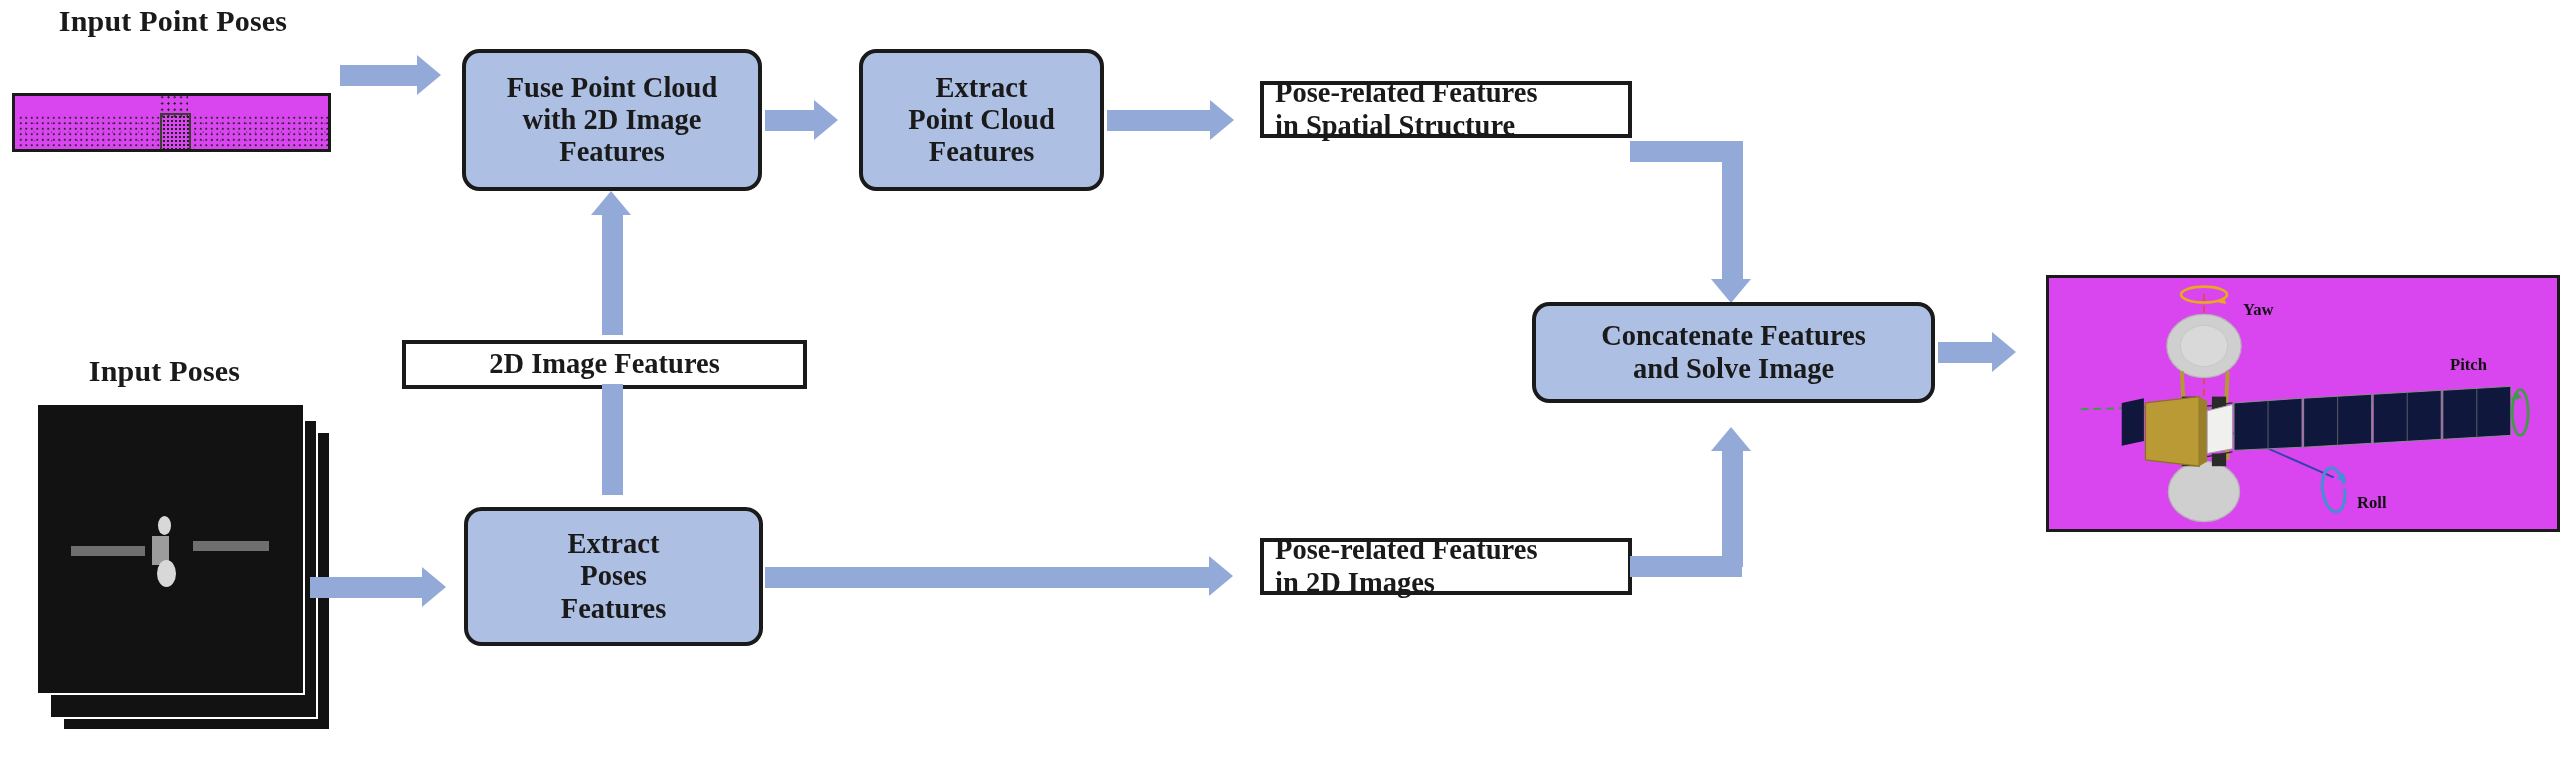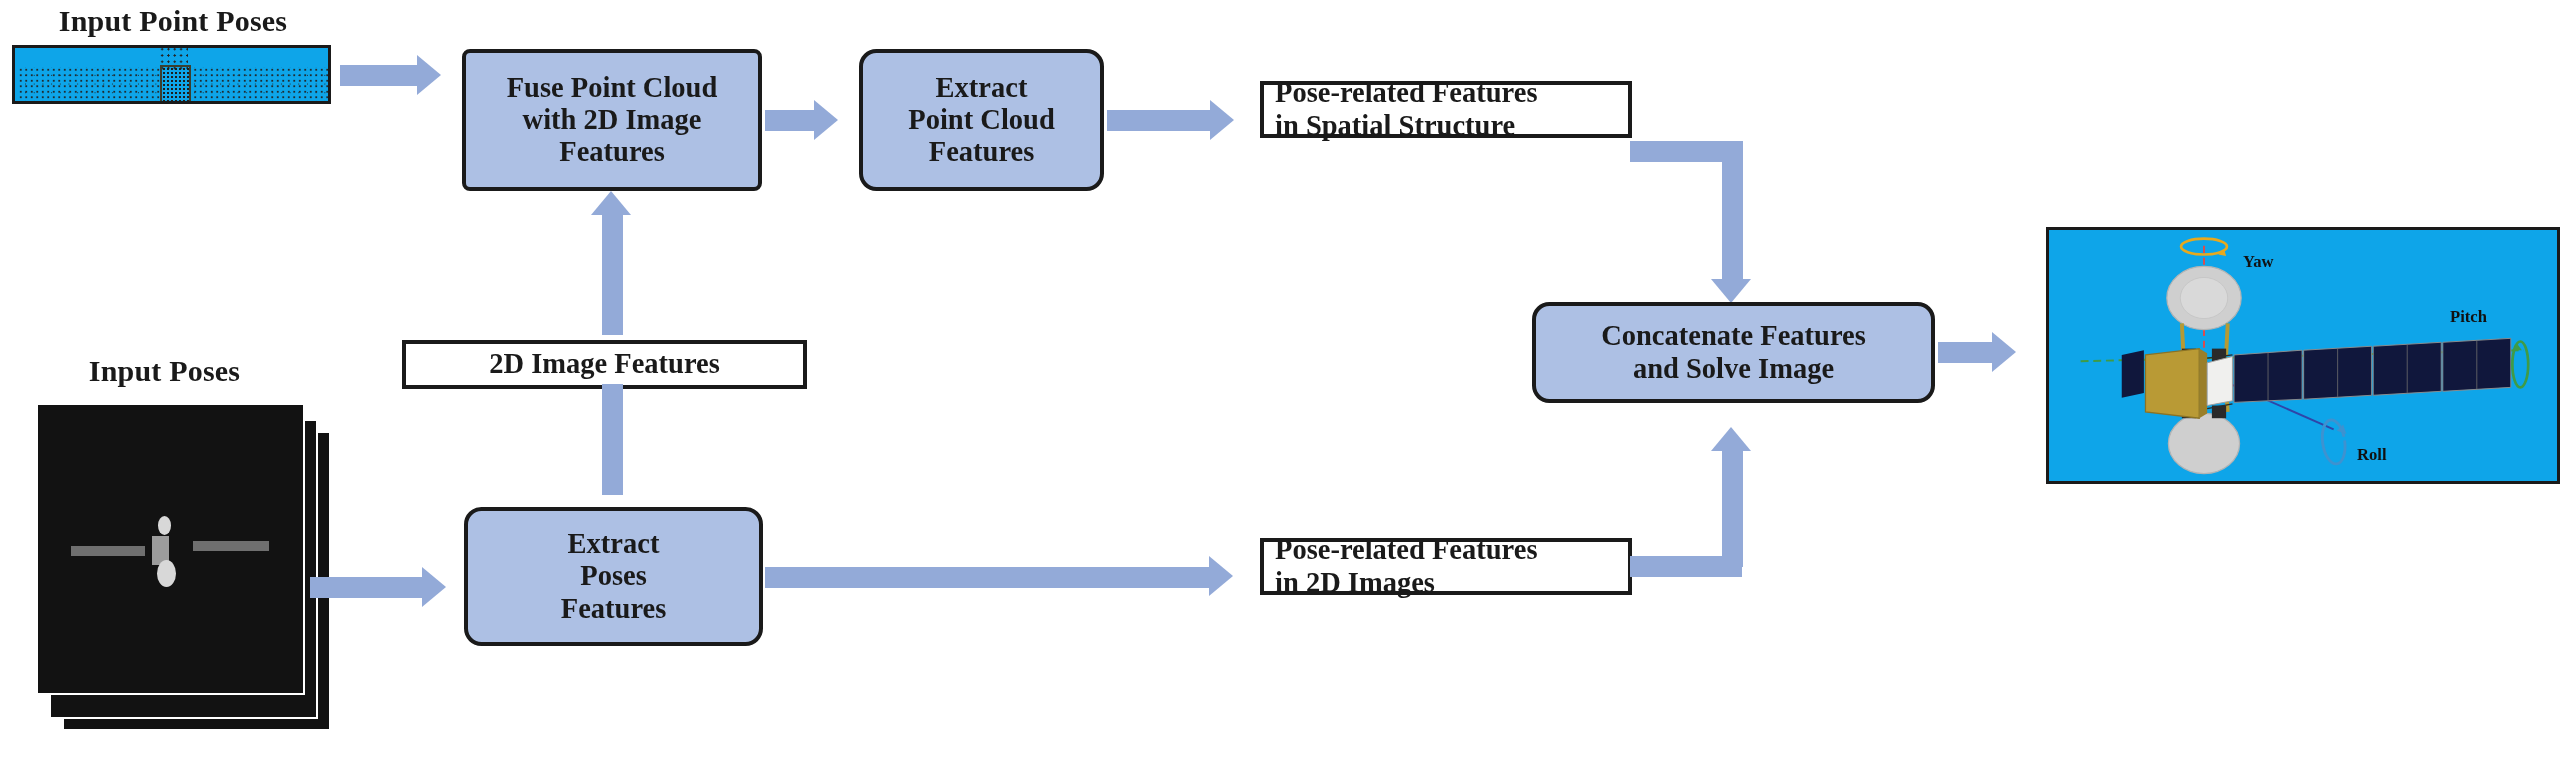--- a/index.html
+++ b/index.html
@@ -62,22 +62,23 @@
     line-height: 1.15;
     text-align: left;
     padding: 1.6px 11px;
   }
 
   
   .img-frame {
     position: absolute;
     border: 3.2px solid #1a1a1a;
     box-sizing: border-box;
-    background: #0ea5e9;
+    background: #d946ef;
     overflow: hidden;
+    margin-top: 48px;
   }
 
   
   .arrow-h {           
     position: absolute;
     background: #93aad8;
     height: 20.6px;
   }
   .arrow-v {           
     position: absolute;
@@ -159,21 +160,21 @@
   <div class="img-frame" style="left:12px; top:45px; width:319px; height:59px;">
     <div class="pc-band" style="left:3.2px;  top:19px; width:142px; height:36px;"></div>
     <div class="pc-band" style="left:172px; top:19px; width:142px; height:36px;"></div>
     <div class="pc-plume" style="left:144px; top:-1.6px; width:28.5px; height:24px;"></div>
     <div class="pc-core" style="left:145px; top:17.4px; width:27px; height:40px;"></div>
   </div>
 
   <div class="arrow-h" style="left:340px; top:65px; width:77px;"></div>
   <div class="head-r" style="left:417px; top:55px;"></div>
 
-  <div class="proc-box" style="left:462px; top:49px; width:300px; height:142px;border-radius:8px;">
+  <div class="proc-box" style="left:462px; top:49px; width:300px; height:142px;">
     <div>
       <span class="txt">Fuse Point Cloud</span>
       <span class="txt">with 2D Image</span>
       <span class="txt">Features</span>
     </div>
   </div>
 
   <div class="arrow-h" style="left:765px; top:110px; width:49px;"></div>
   <div class="head-r" style="left:814px; top:100px;"></div>
 

